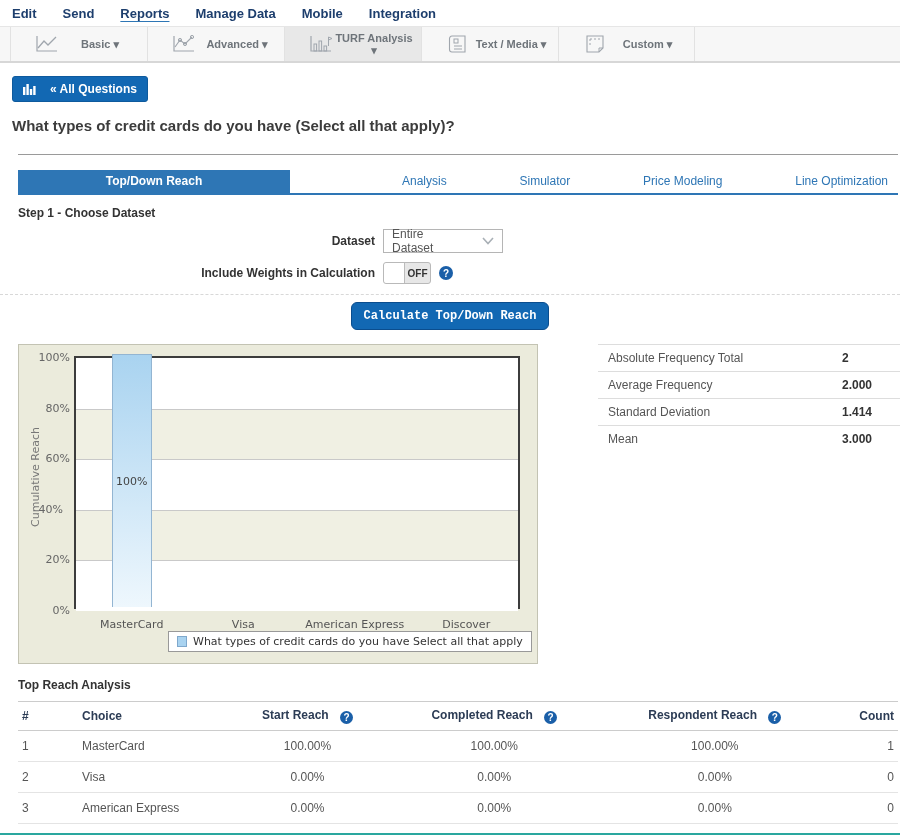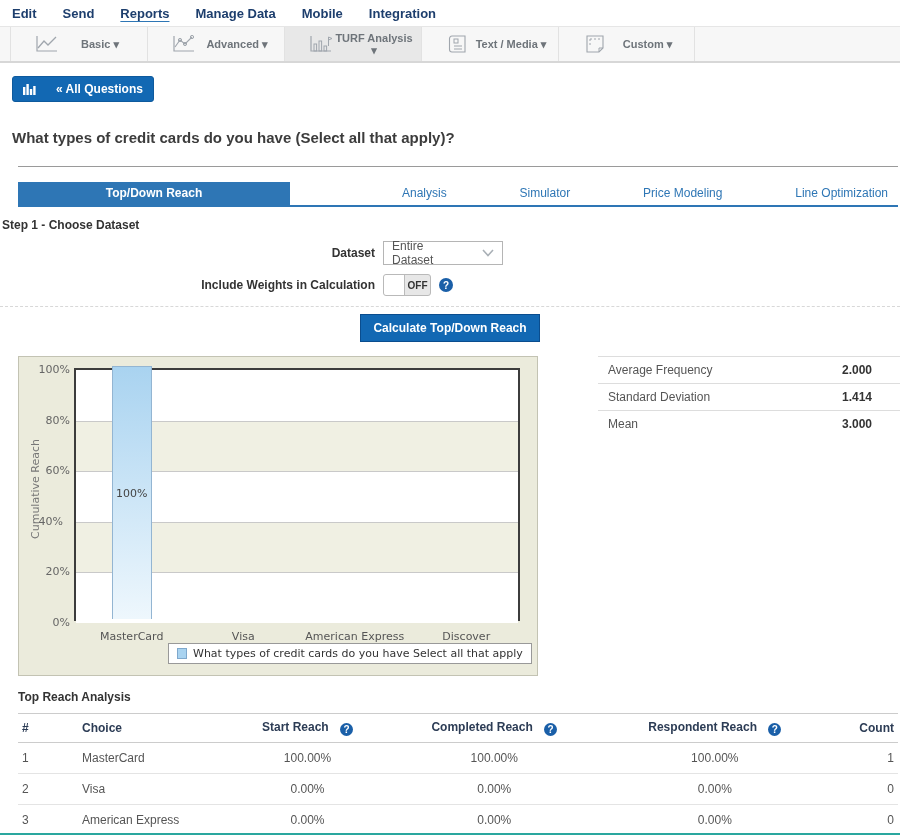--- a/index.html
+++ b/index.html
@@ -12,42 +12,42 @@
 
   
   .toolbar { display:flex; background:#f7f7f7; border-top:1px solid #e6e6e6; border-bottom:2px solid #d7d7d7; padding-left:10px; height:37px; }
   .tool-cell { width:137px; display:flex; align-items:center; padding-left:24px; border-left:1px solid #e2e2e2; cursor:pointer; }
   .tool-cell:last-child { border-right:1px solid #e2e2e2; }
   .tool-cell.selected { background:#e8e8e8; }
   .tool-icon { width:24px; height:20px; flex-shrink:0; }
   .tool-label { flex:1; text-align:center; font-size:11px; font-weight:700; color:#6e747a; padding-right:6px; }
 
   
-  .allq-btn { display:inline-flex; align-items:center; gap:20px; margin:13px 0 12px 12px; background:#1268b3; border:1px solid #0e5a9d; border-radius:3px; color:#fff; font-size:12px; font-weight:700; padding:5px 10px; cursor:pointer; }
+  .allq-btn { display:inline-flex; align-items:center; gap:14px; margin:13px 0 0 12px; background:#1268b3; border:1px solid #0e5a9d; border-radius:3px; color:#fff; font-size:12px; font-weight:700; padding:5px 10px; cursor:pointer; }
   .q-title { margin:15px 0 0 12px; font-size:15px; font-weight:700; color:#3c3c3c; }
   .divider1 { border-top:1px solid #9a9a9a; margin:20px 2px 0 18px; }
 
   
   .tabs { display:flex; align-items:flex-end; margin:15px 2px 0 18px; border-bottom:2px solid #2e76b5; }
   .tab-active { width:272px; background:#2e76b5; color:#fff; text-align:center; font-size:12px; font-weight:600; padding:4px 0 5px; cursor:pointer; }
   .tabs-rest { flex:1; display:flex; justify-content:space-between; padding:0 10px 5px 112px; }
   .tab { color:#2e76b5; font-size:12px; cursor:pointer; }
 
   
-  .step-title { margin:11px 0 0 2px; font-size:12px; font-weight:700; color:#333; }
+  .step-title { margin:11px 0 0 18px; font-size:12px; font-weight:700; color:#333; }
   .form-row { display:flex; align-items:center; margin-top:9px; }
   .form-label { width:375px; text-align:right; font-size:12px; font-weight:700; color:#333; }
   .select-box { margin-left:8px; width:120px; height:24px; border:1px solid #b5b5b5; background:#fff; display:flex; align-items:center; justify-content:space-between; padding:0 8px; font-size:12px; color:#555; cursor:pointer;gap:36px; }
   .toggle { margin-left:8px; width:48px; height:22px; border:1px solid #b9b9b9; border-radius:3px; background:#e7e7e7; display:flex; overflow:hidden; cursor:pointer; }
   .toggle-knob { width:21px; background:#fff; border-right:1px solid #bbb; border-radius:2px 0 0 2px; }
   .toggle-text { flex:1; display:flex; align-items:center; justify-content:center; font-size:10px; font-weight:700; color:#333; }
   .help-icon { width:14px; height:14px; border-radius:50%; background:#1a5fa8; color:#fff; font-size:10px; font-weight:700; display:inline-flex; align-items:center; justify-content:center; margin-left:8px; cursor:pointer; }
   .dashed-divider { border-top:1px dashed #d8d8d8; margin-top:10px; }
   .calc-row { text-align:center; margin-top:7px; }
-  .calc-btn { background:#1268b3; border:1px solid #0a4d8e; border-radius:0; color:#fff; font-size:12px; font-weight:700; padding:6px 12px; cursor:pointer; font-family:Liberation Sans, sans-serif; }
+  .calc-btn { background:#1268b3; border:1px solid #0a4d8e; border-radius:6px; color:#fff; font-size:12px; font-weight:700; padding:6px 12px; cursor:pointer; font-family:Liberation Mono, monospace; }
 
   
   .main { display:flex; margin:14px 0 0 18px; align-items:flex-start; }
   .chart-box { position:relative; width:520px; height:320px; background:#ebebdc; border:1px solid #c3c3b3; flex-shrink:0; }
   .plot { position:absolute; left:55px; top:11px; width:446px; height:253px; border:2px solid #3c3c3c; background:#fff; }
   .band { position:absolute; left:0; width:100%; }
   .gridline { position:absolute; left:0; width:100%; height:1px; background:#c9c9c9; }
   .ytick { position:absolute; width:44px; text-align:right; font-family:"DejaVu Sans",sans-serif; font-size:11px; color:#666; }
   .ylabel { position:absolute; left:-53px; top:125px; width:140px; height:14px; text-align:center; transform:rotate(-90deg); font-family:"DejaVu Sans",sans-serif; font-size:11px; color:#777; }
   .bar { position:absolute; bottom:0; width:40px; background:linear-gradient(#a9d3f0,#eef7fd); border:1px solid #93b5d2; border-bottom:none; }
@@ -231,20 +231,24 @@
         <div class="xlabel" style="left:280px;width:111.5px;top:273px;">American Express</div>
         <div class="xlabel" style="left:391.5px;width:111.5px;top:273px;">Discover</div>
       </div>
     <div class="legend">
       <span class="legend-swatch"></span>
       <span class="legend-text">What types of credit cards do you have Select all that apply</span>
     </div>
   </div>
   <div class="stats" id="stats">
       <div class="stats-row">
+        <span class="stats-label">Absolute Frequency Total</span>
+        <span class="stats-value">2</span>
+      </div>
+      <div class="stats-row">
         <span class="stats-label">Average Frequency</span>
         <span class="stats-value">2.000</span>
       </div>
       <div class="stats-row">
         <span class="stats-label">Standard Deviation</span>
         <span class="stats-value">1.414</span>
       </div>
       <div class="stats-row">
         <span class="stats-label">Mean</span>
         <span class="stats-value">3.000</span>

